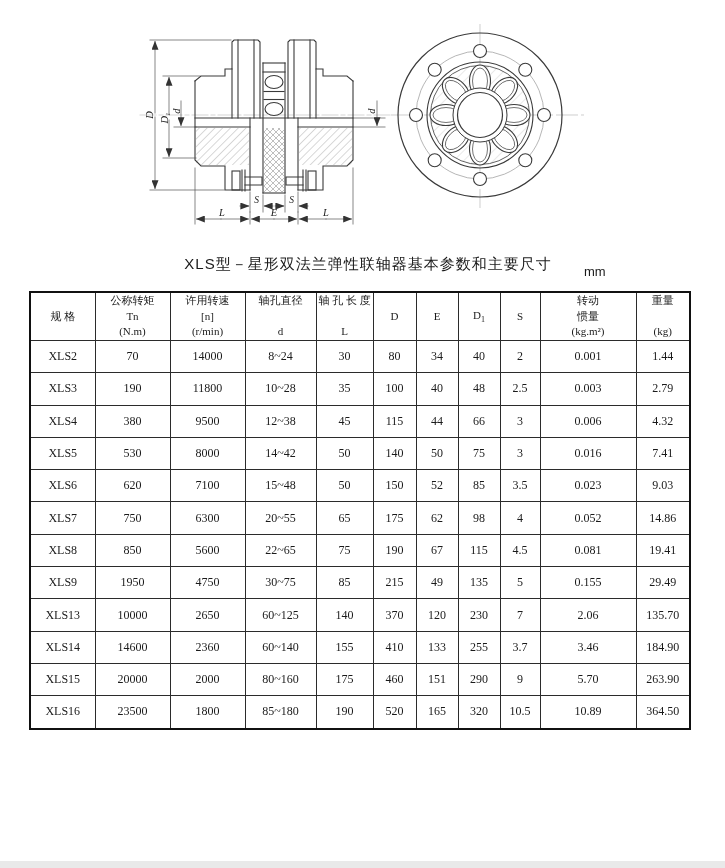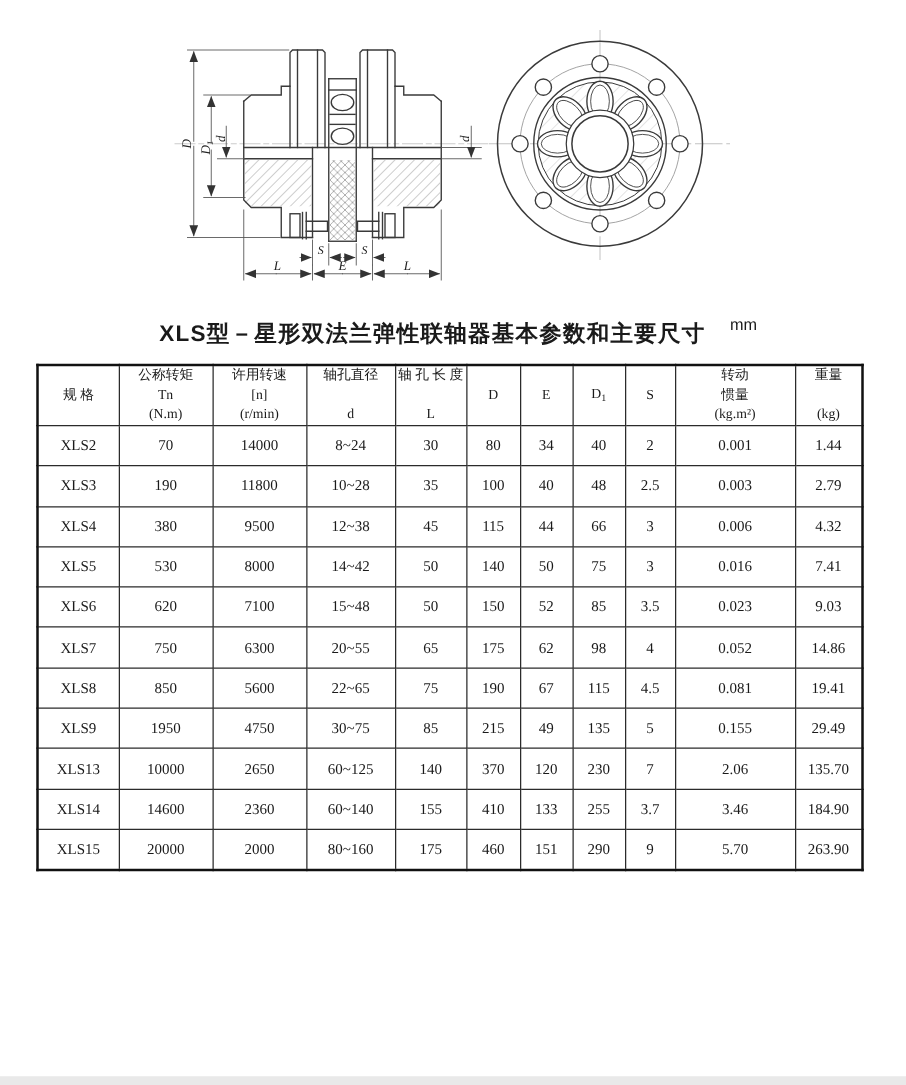--- a/index.html
+++ b/index.html
@@ -3,25 +3,25 @@
 <meta charset="utf-8">
 <style>
   html,body{margin:0;padding:0;}
   body{
     width:725px;height:868px;position:relative;background:#ffffff;overflow:hidden;
     font-family:"Liberation Serif","DejaVu Serif",serif;color:#1a1a1a;
   }
   .drawing{position:absolute;left:0;top:0;}
   .title-row{position:absolute;left:0;top:252px;width:725px;height:26px;}
   .doc-title{
-    position:absolute;left:346px;top:3px;transform:translateX(-50%);
+    position:absolute;left:368px;top:3px;transform:translateX(-50%);
     font-family:"Liberation Sans","DejaVu Sans",sans-serif;
-    font-size:18px;font-weight:700;letter-spacing:1px;white-space:nowrap;
+    font-size:15px;font-weight:400;letter-spacing:1px;white-space:nowrap;
   }
-  .unit-label{position:absolute;left:584px;top:0;font-size:13px;font-family:"Liberation Sans","DejaVu Sans",sans-serif;}
+  .unit-label{position:absolute;left:584px;top:12px;font-size:13px;font-family:"Liberation Sans","DejaVu Sans",sans-serif;}
   table.spec{
     position:absolute;left:29px;top:291px;width:660px;
     border-collapse:collapse;table-layout:fixed;
     border:2px solid #111;
   }
   table.spec th, table.spec td{
     border:1px solid #2b2b2b;text-align:center;vertical-align:middle;padding:0;
     font-weight:400;
   }
   table.spec th{height:47px;font-size:11px;line-height:1.4;}
@@ -393,16 +393,29 @@
         <td>2000</td>
         <td>80~160</td>
         <td>175</td>
         <td>460</td>
         <td>151</td>
         <td>290</td>
         <td>9</td>
         <td>5.70</td>
         <td>263.90</td>
       </tr>
+      <tr>
+        <td>XLS16</td>
+        <td>23500</td>
+        <td>1800</td>
+        <td>85~180</td>
+        <td>190</td>
+        <td>520</td>
+        <td>165</td>
+        <td>320</td>
+        <td>10.5</td>
+        <td>10.89</td>
+        <td>364.50</td>
+      </tr>
     </tbody>
 </table>
 
 <div class="bottom-strip"></div>
 
 </body></html>

